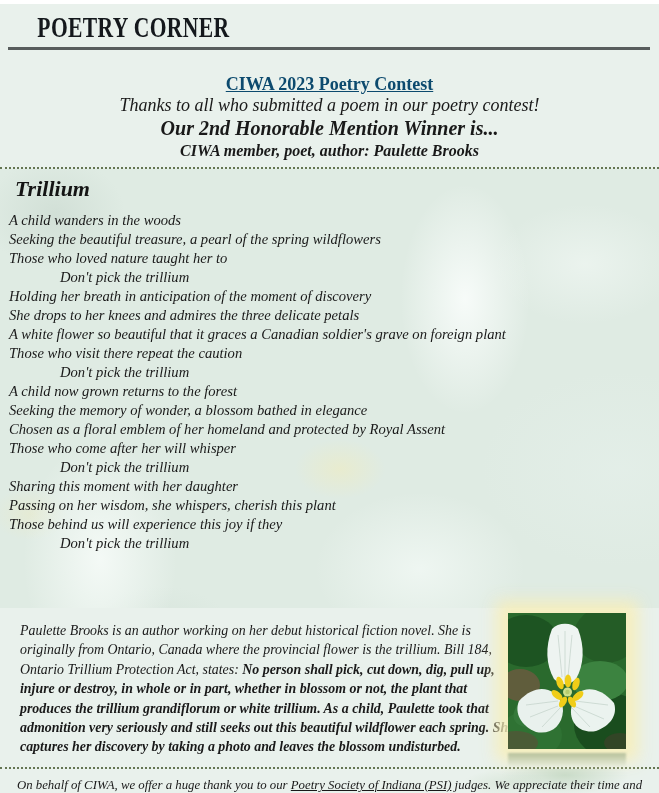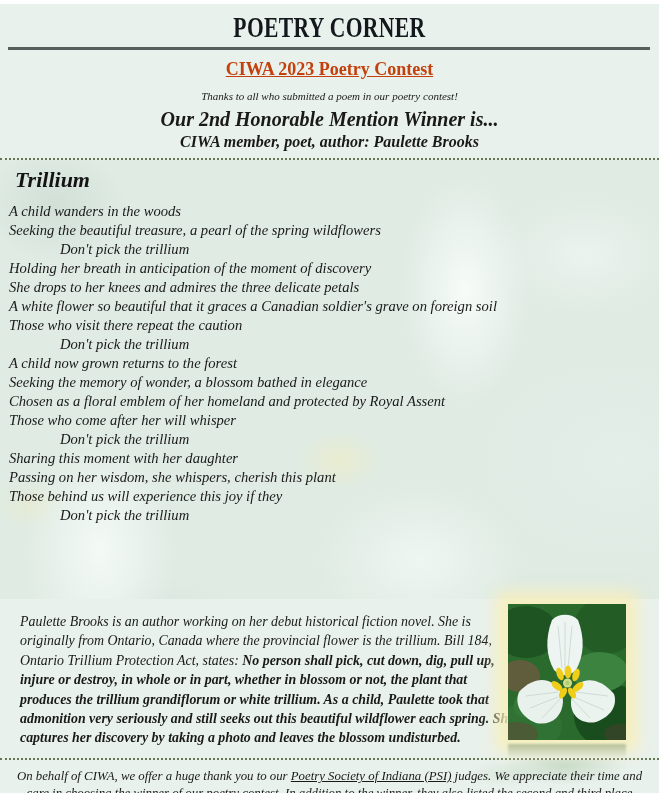--- a/index.html
+++ b/index.html
@@ -12,54 +12,53 @@
   }
   .page {
     margin-top: 4px;
     height: 789px;
     background: #e9f1ec;
     overflow: hidden;
   }
   
   h1.page-title {
     padding-top: 6px;
-    text-align: center;
     font-size: 30px;
     line-height: 34px;
     font-weight: bold;
     color: #14181c;
     white-space: nowrap;
   }
   h1.page-title .condensed {
     display: inline-block;
     transform: scaleX(0.72);
     letter-spacing: 0.5px;
   }
   .rule {
     height: 3px;
     background: #585d5d;
     margin: 3px 9px 0 8px;
   }
   
   .contest-header { text-align: center; }
   .contest-title {
     display: inline-block;
-    margin-top: 9px;
-    color: #c2410c;
+    margin-top: 24px;
+    color: #0c4a6e;
     font-weight: bold;
     font-size: 18px;
     line-height: 21px;
     text-decoration: underline;
     cursor: pointer;
   }
   .contest-header .block { display: block; }
   .thanks {
-    margin-top: 8px;
-    font-style: italic;
-    font-size: 11px;
+    margin-top: 2px;
+    font-style: italic;
+    font-size: 18px;
     line-height: 17px;
   }
   .winner {
     margin-top: 2px;
     font-style: italic;
     font-weight: bold;
     font-size: 20px;
     line-height: 24px;
   }
   .author-line {
@@ -191,29 +190,30 @@
   <div class="dotted"></div>
 
   <div class="poem-section">
     <h2 class="poem-title">Trillium</h2>
     <div class="poem-lines">
 
         <div class="poem-line">A child wanders in the woods</div>
 
         <div class="poem-line">Seeking the beautiful treasure, a pearl of the spring wildflowers</div>
 
+        <div class="poem-line">Those who loved nature taught her to</div>
 
 
         <div class="poem-line indented">Don't pick the trillium</div>
 
         <div class="poem-line">Holding her breath in anticipation of the moment of discovery</div>
 
         <div class="poem-line">She drops to her knees and admires the three delicate petals</div>
 
-        <div class="poem-line">A white flower so beautiful that it graces a Canadian soldier's grave on foreign soil</div>
+        <div class="poem-line">A white flower so beautiful that it graces a Canadian soldier's grave on foreign plant</div>
 
         <div class="poem-line">Those who visit there repeat the caution</div>
 
         <div class="poem-line indented">Don't pick the trillium</div>
 
         <div class="poem-line">A child now grown returns to the forest</div>
 
         <div class="poem-line">Seeking the memory of wonder, a blossom bathed in elegance</div>
 
         <div class="poem-line">Chosen as a floral emblem of her homeland and protected by Royal Assent</div>

